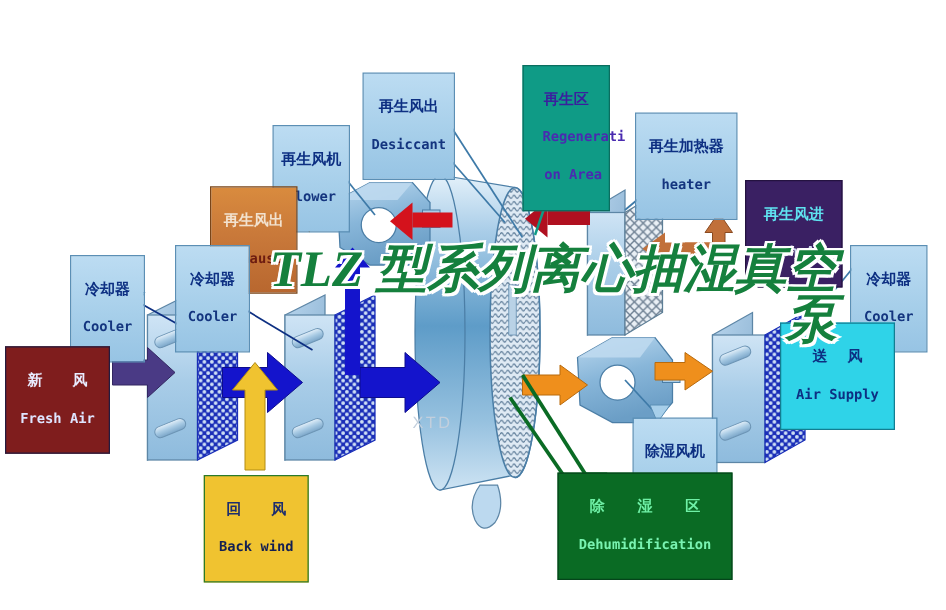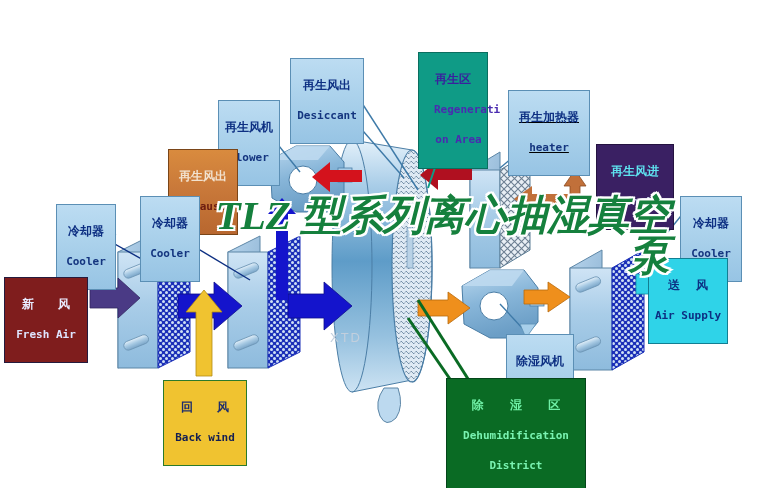--- a/index.html
+++ b/index.html
@@ -343,21 +343,21 @@
     <span class="cn">再生风出</span>
     <span class="en">Desiccant</span>
   </div>
 
   <div class="lbl lbl-teal" style="left:418px; top:52px; width:70px;">
     <span class="cn">再生区</span>
     <span class="en">Regenerati</span>
     <span class="en">on Area</span>
   </div>
 
-  <div class="lbl lbl-blue" style="left:508px; top:90px; width:82px;text-decoration:underline;">
+  <div class="lbl lbl-blue" style="left:508px; top:90px; width:82px;">
     <span class="cn">再生加热器</span>
     <span class="en">heater</span>
   </div>
 
   <div class="lbl lbl-rust" style="left:168px; top:149px; width:70px;">
     <span class="cn">再生风出</span>
     <span class="en">Exhaust</span>
   </div>
 
   <div class="lbl lbl-purple" style="left:596px; top:144px; width:78px;">
@@ -383,34 +383,33 @@
   <div class="lbl lbl-navy" style="left:4px; top:277px; width:84px;">
     <span class="cn">新 风</span>
     <span class="en">Fresh Air</span>
   </div>
 
   <div class="lbl lbl-yellow" style="left:163px; top:380px; width:84px;">
     <span class="cn">回 风</span>
     <span class="en">Back wind</span>
   </div>
 
-  <div class="lbl lbl-cyan" style="left:624px; top:258px; width:80px;margin-left:24px;">
+  <div class="lbl lbl-cyan" style="left:624px; top:258px; width:92px;">
     <span class="cn">送 风</span>
     <span class="en">Air Supply</span>
   </div>
 
   <div class="lbl lbl-blue" style="left:506px; top:334px; width:68px;">
     <span class="cn">除湿风机</span>
     <span class="en">Blower</span>
   </div>
 
   <div class="lbl lbl-green" style="left:446px; top:378px; width:140px;">
     <span class="cn">除 湿 区</span>
     <span class="en">Dehumidification</span>
-    <span class="en">District</span>
   </div>
 
   <div class="wm">XTD</div>
 
   <div id="title-overlay">
     <span class="tl-main">TLZ 型系列离心抽湿真空</span>
     <span class="tl-sub">泵</span>
   </div>
 
 </div>

